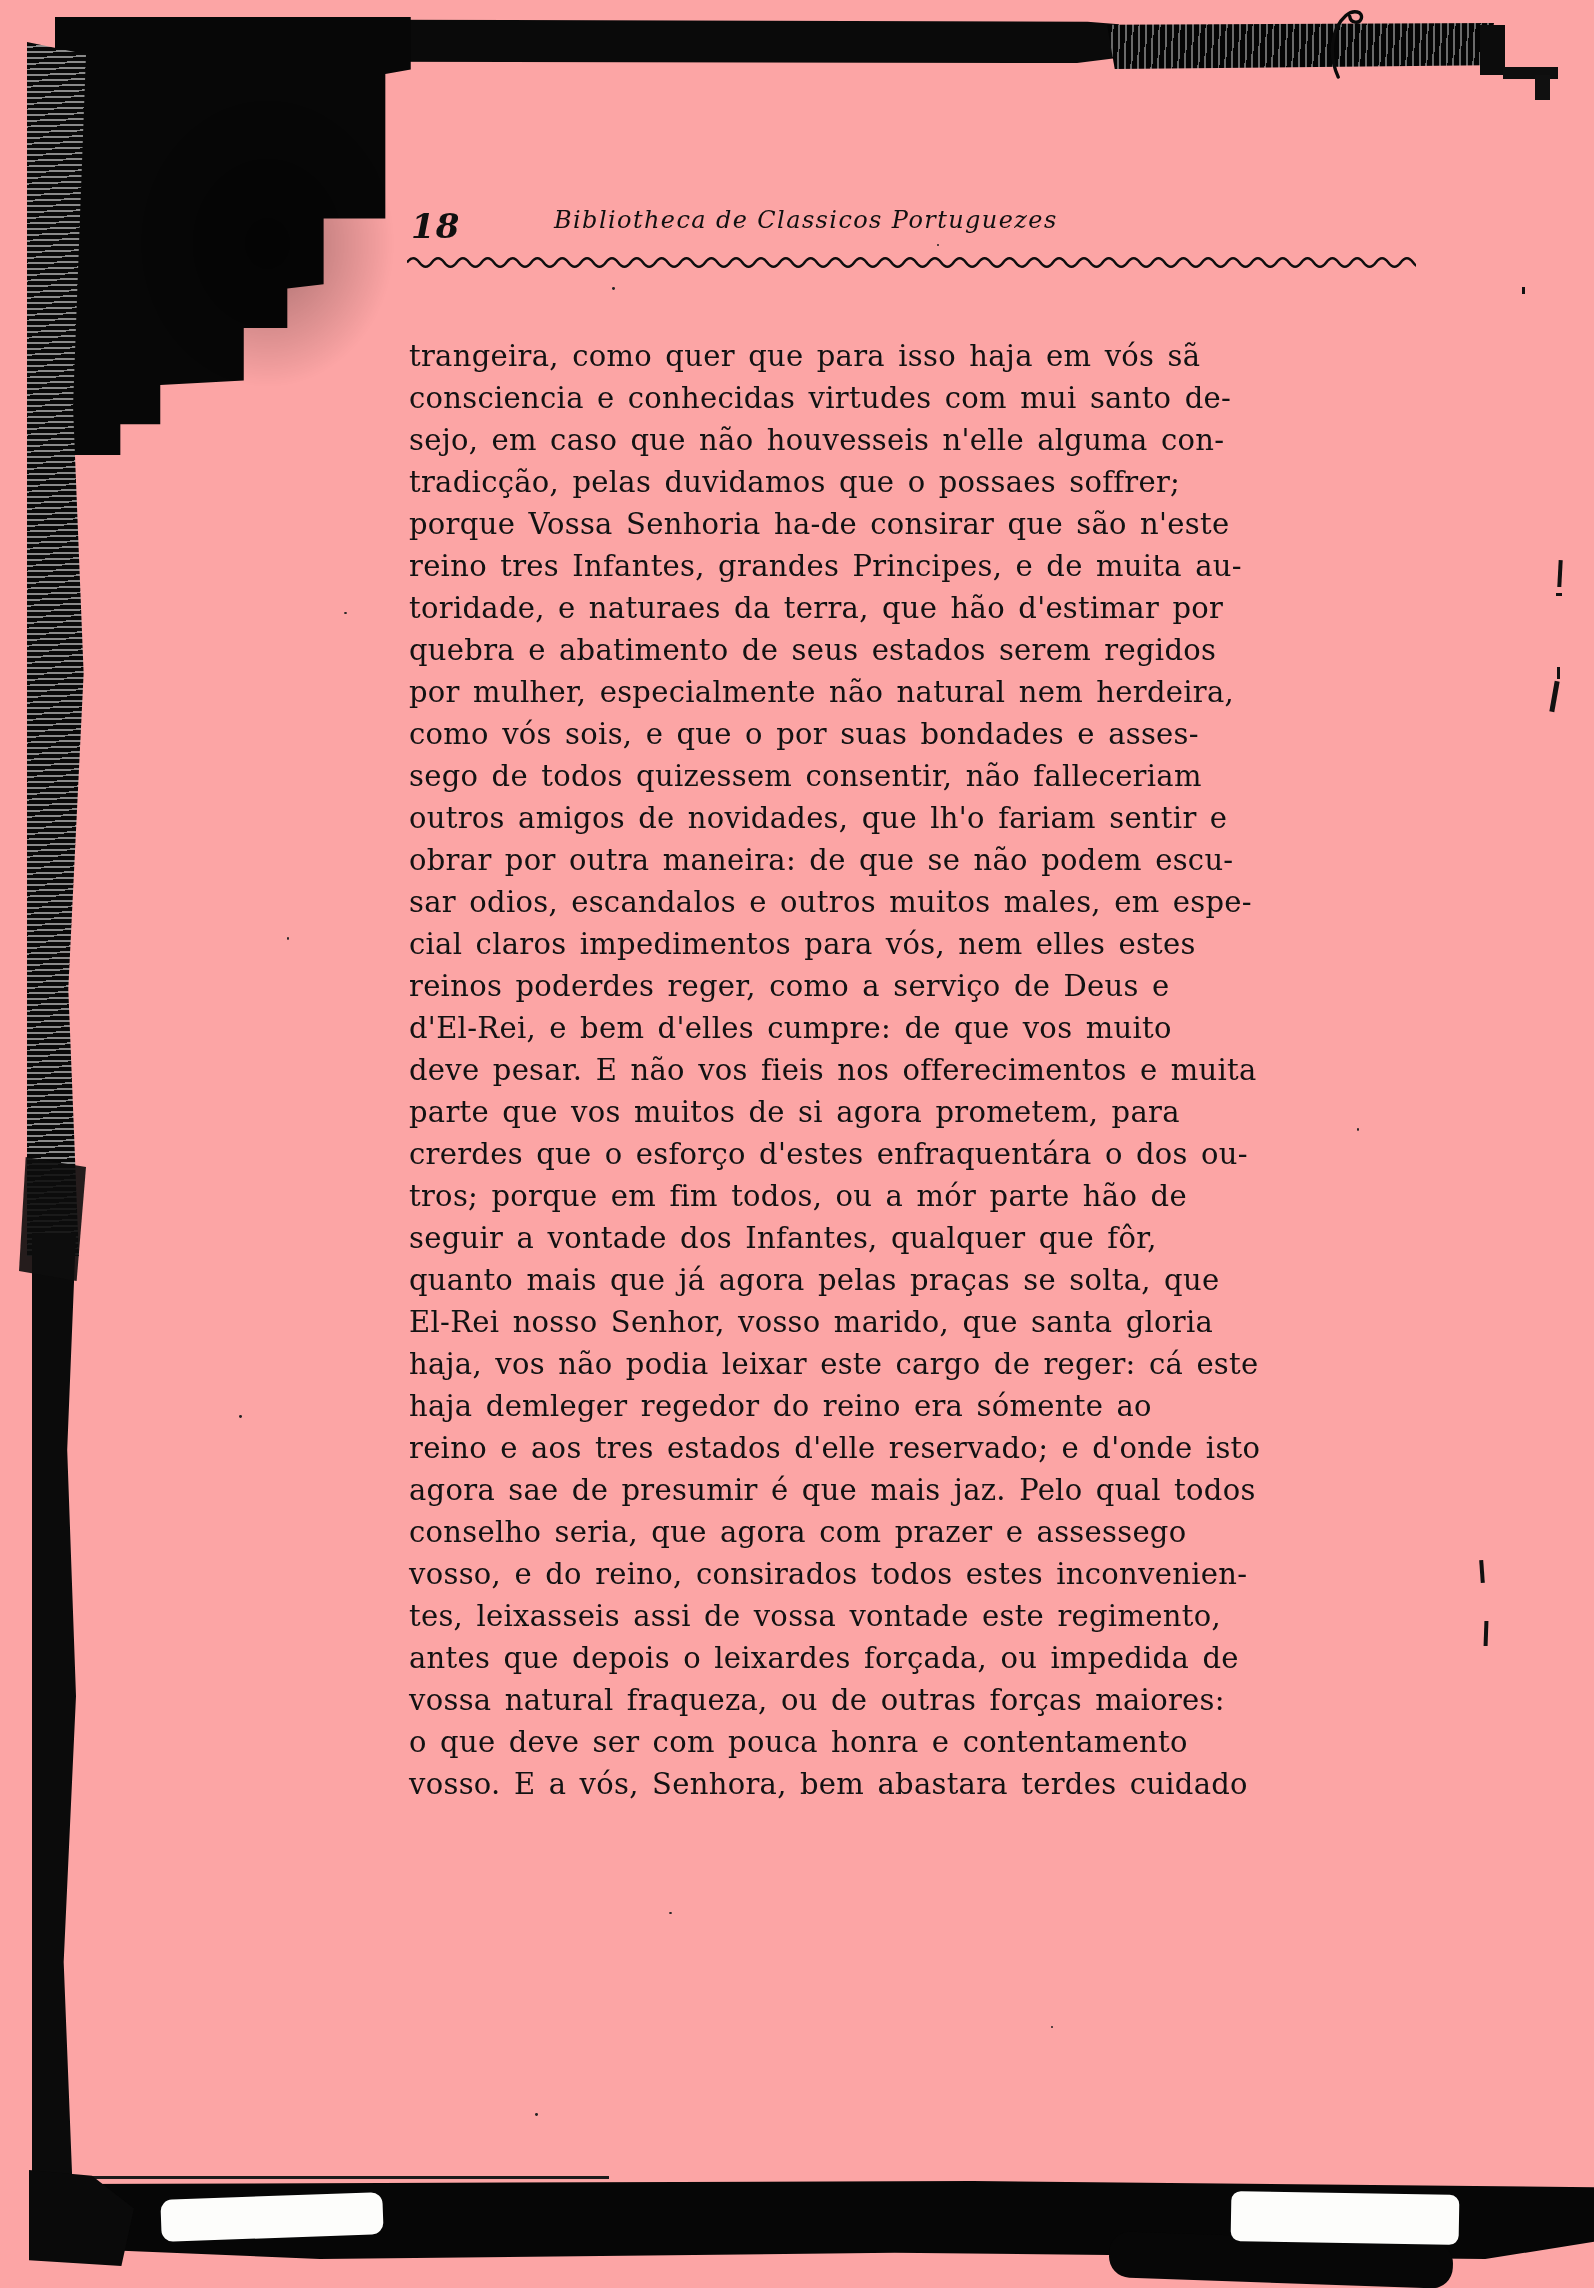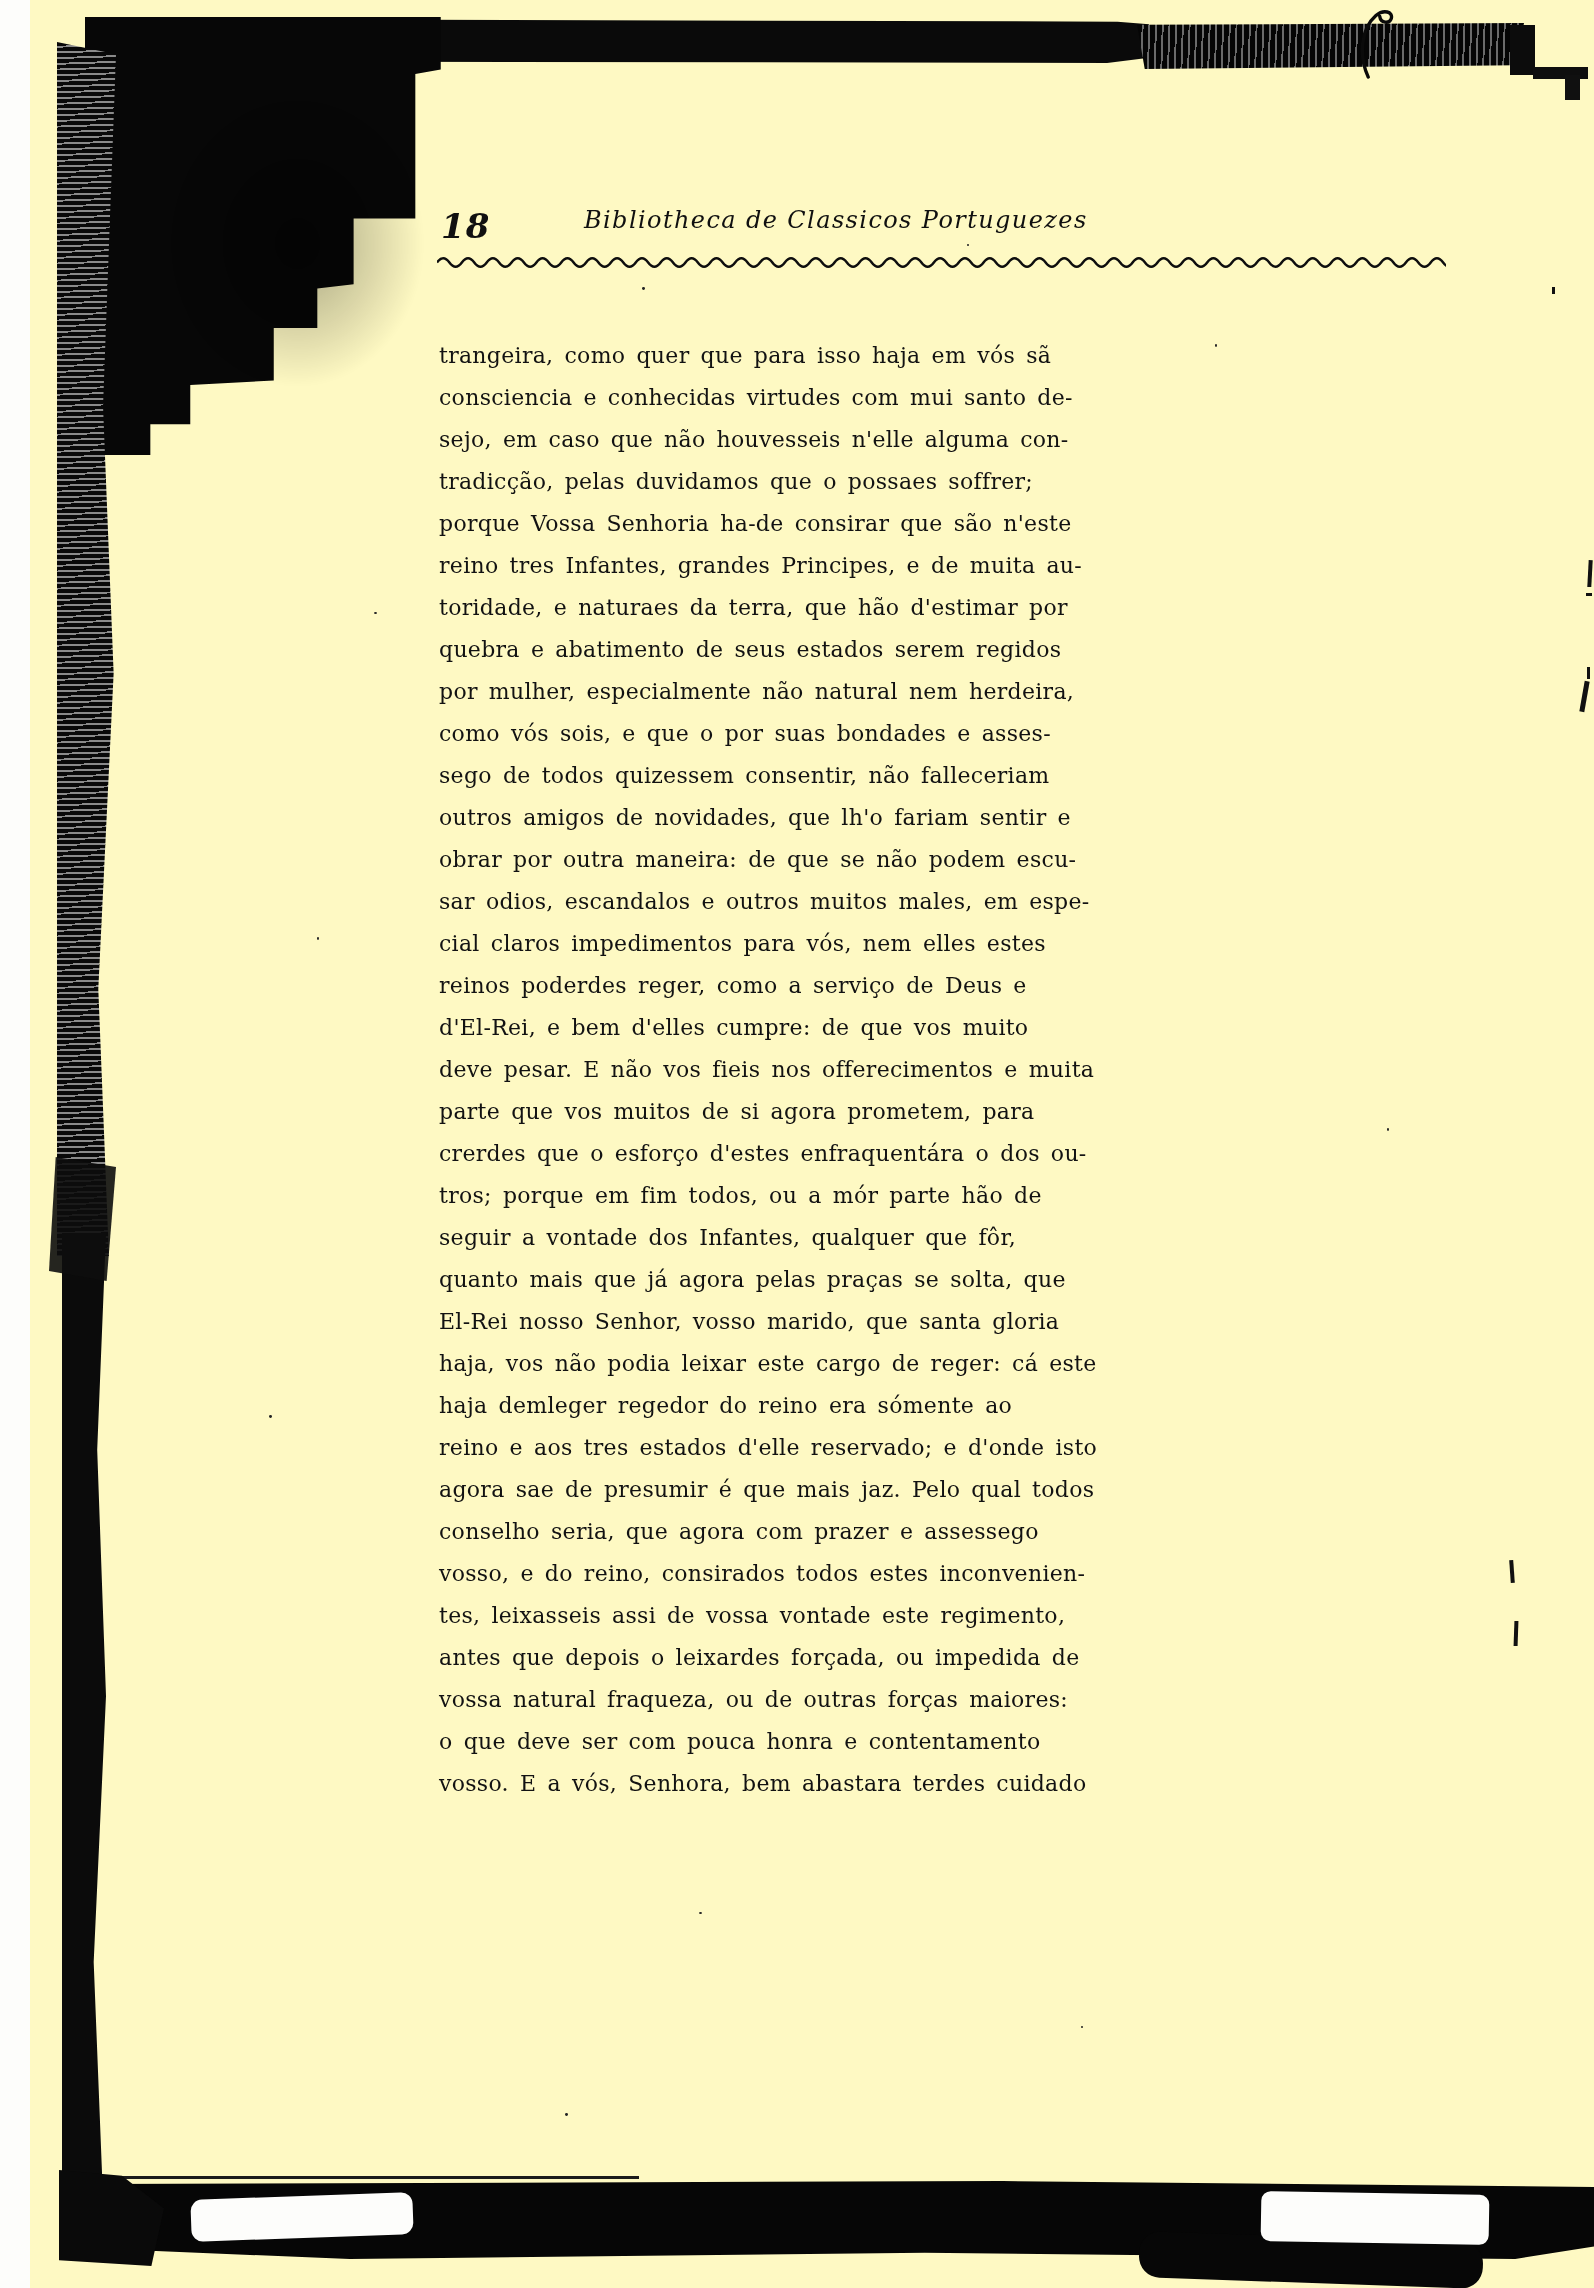--- a/index.html
+++ b/index.html
@@ -1,21 +1,21 @@
 <!DOCTYPE html>
 <html><head>
 <meta charset="utf-8">
 <style>
   html,body{margin:0;padding:0;}
   body{
     width:1594px;height:2288px;position:relative;overflow:hidden;
     background:#fdfdfb;
     font-family:"DejaVu Serif","Liberation Serif",serif;
   }
-  .page{position:absolute;inset:0;background:#fef9c3;margin-left:30px;}
+  .page{position:absolute;inset:0;background:#fca5a5;}
 
   
   .art{position:absolute;pointer-events:none;}
   .top-bar{
     left:72px;top:19px;width:1047px;height:44px;background:#0a0a0a;
     clip-path:polygon(0 18%,3% 0,97% 6%,100% 12%,100% 88%,96% 100%,4% 96%,0 82%);
   }
   .top-bar-hatch{
     left:1107px;top:23px;width:387px;height:46px;
     background:repeating-linear-gradient(92deg,#050505 0 4.8px,#6a6a6a 4.8px 6.7px);
@@ -82,21 +82,21 @@
     font-style:italic;font-weight:bold;font-size:34px;letter-spacing:1px;width:143px;
   }
   .header-title{
     font-style:italic;font-size:24px;letter-spacing:1.4px;white-space:nowrap;
   }
   .wavy-rule{position:absolute;left:407px;top:254px;width:1009px;height:17px;}
 
   
   .body-text{
     position:absolute;left:409px;top:335px;width:1011px;
-    font-size:22px;color:#121212;
+    font-size:29px;color:#121212;
   }
   .line{
     height:42px;line-height:42px;white-space:nowrap;
     text-align:justify;text-align-last:justify;
     letter-spacing:0.3px;word-spacing:3.8px;
     overflow:visible;
   }
   
   .line::after{content:"";display:inline-block;width:100%;}
 </style>

